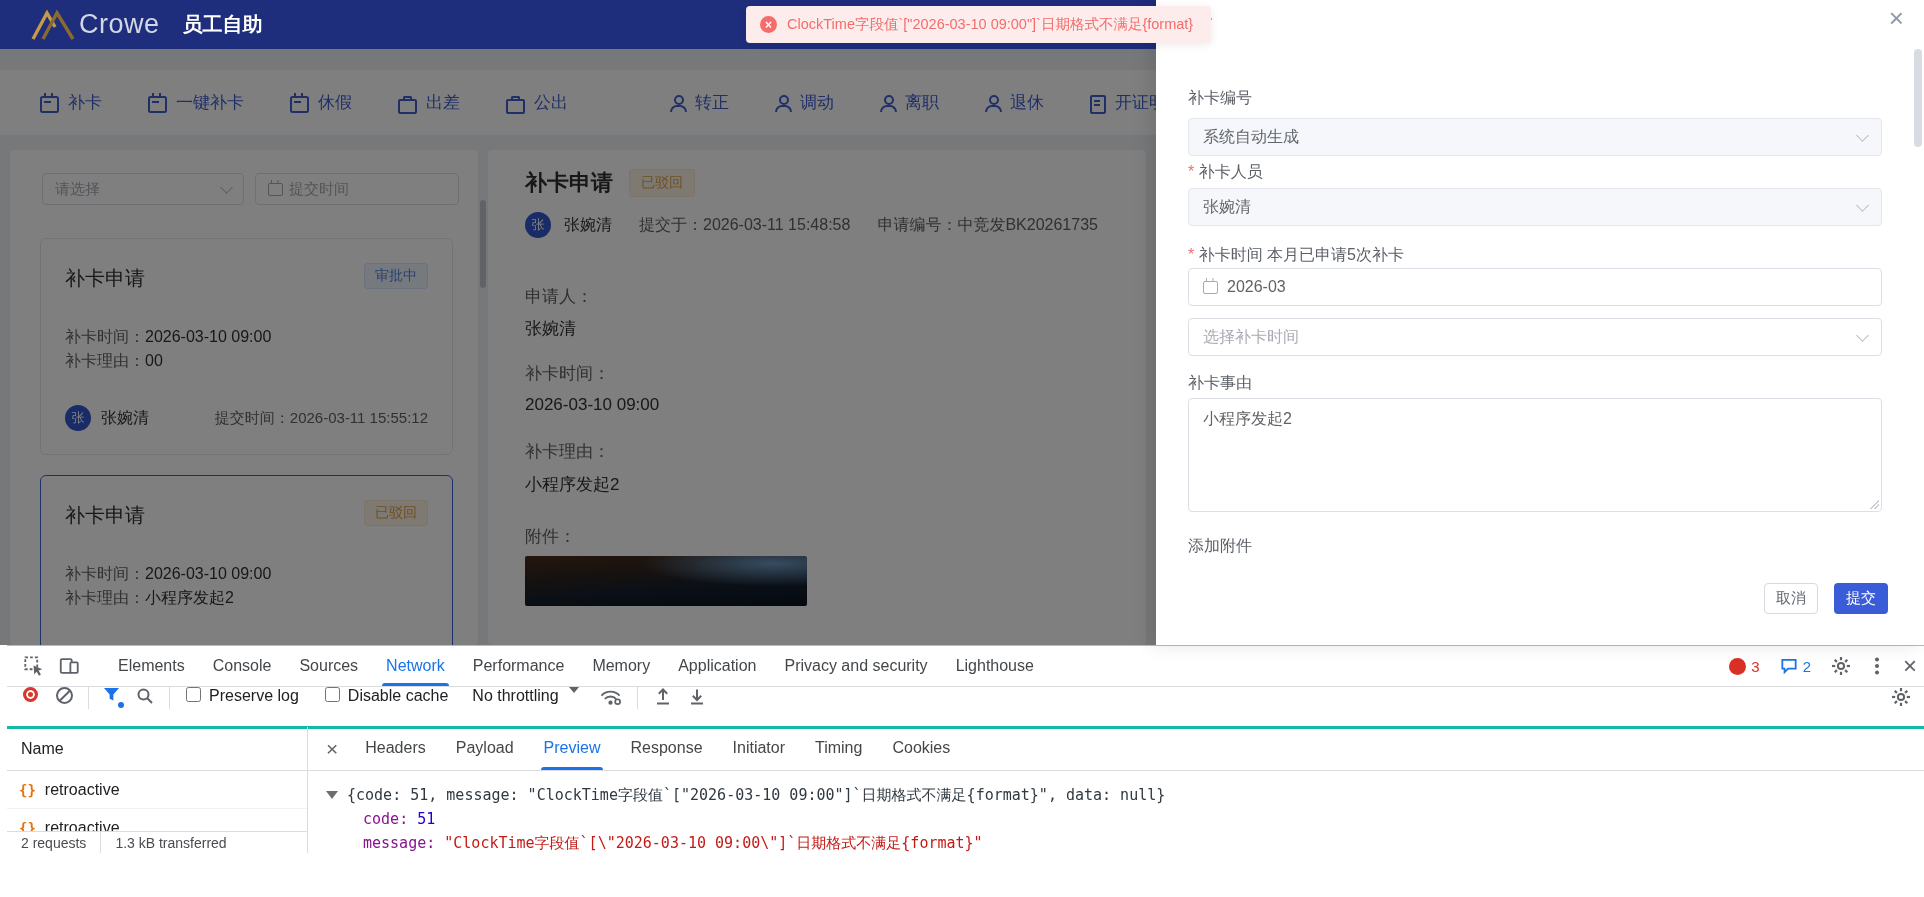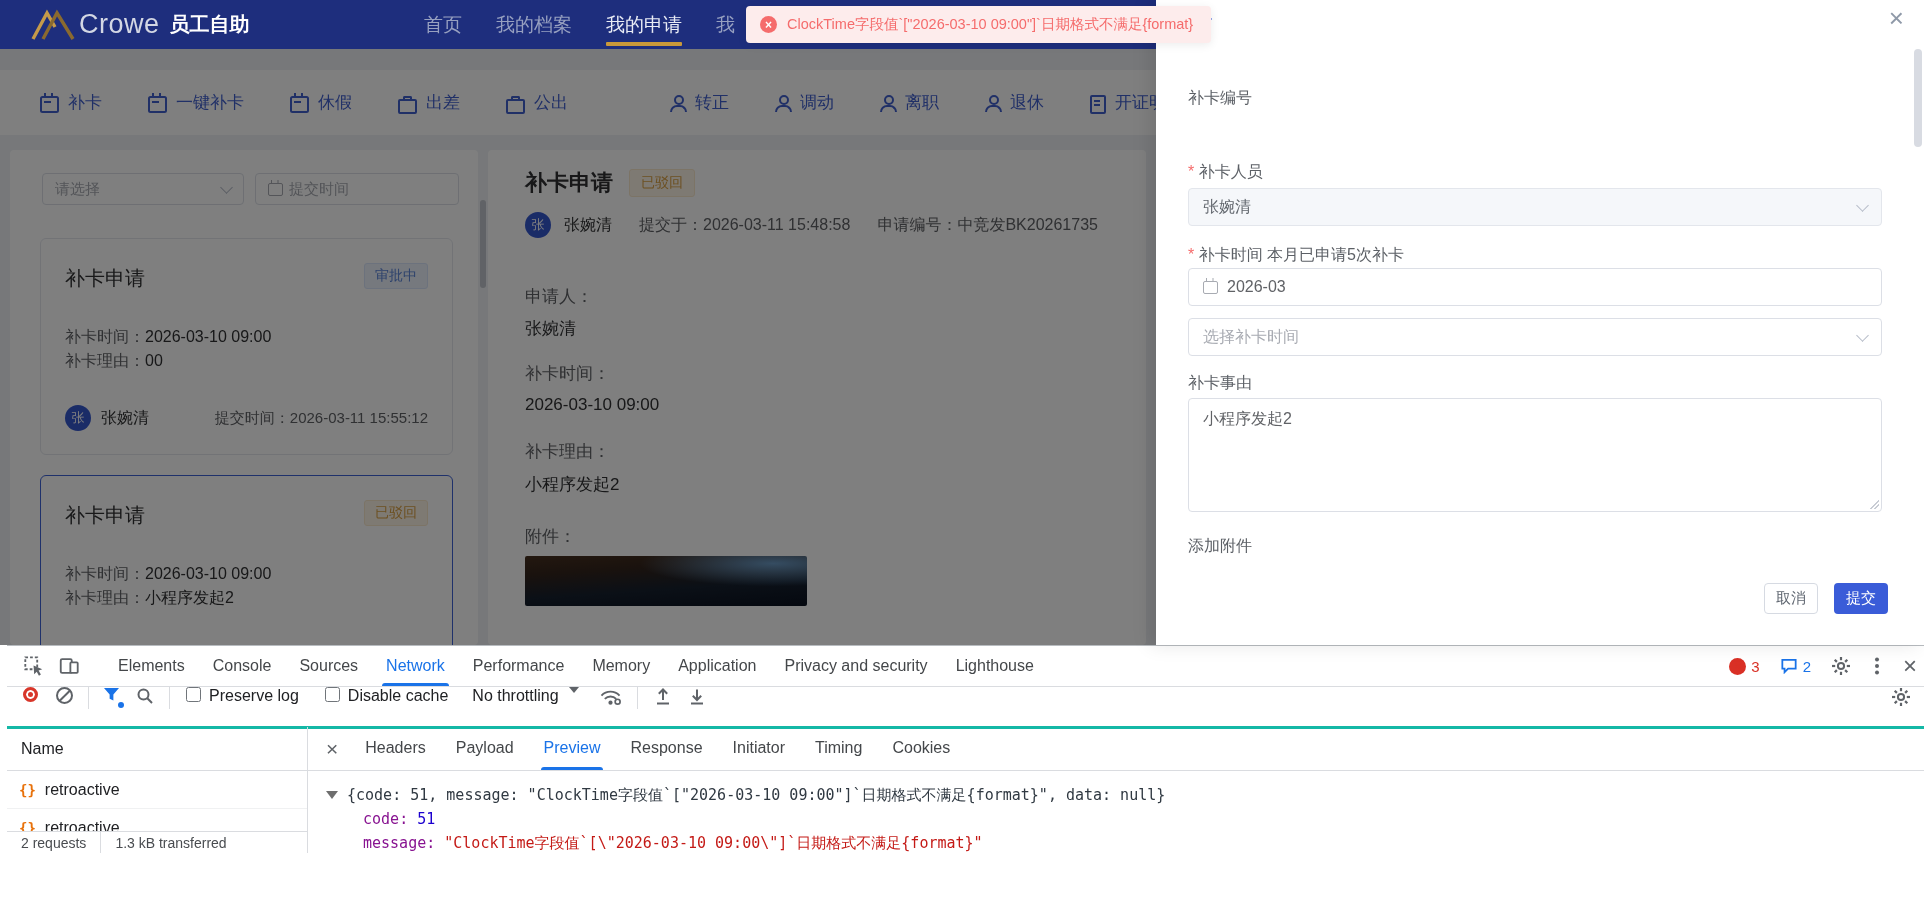--- a/index.html
+++ b/index.html
@@ -2,21 +2,21 @@
 <html><head>
 <meta charset="utf-8">
 <style>
   html,body{margin:0;padding:0}
   body{width:1924px;height:897px;position:relative;overflow:hidden;background:#fff;
        font-family:"Liberation Sans","DejaVu Sans",sans-serif;-webkit-font-smoothing:antialiased}
   
   .navbar{position:absolute;left:0;top:0;width:1924px;height:49px;background:#1e2e7d;z-index:2}
   .brand{position:absolute;left:30px;top:0;height:49px;display:flex;align-items:center}
   .brand-en{color:#d3d7e4;font-size:27px;letter-spacing:.5px;margin-left:3px}
-  .brand-cn{color:#fff;font-size:20px;font-weight:700;margin-left:10px}
+  .brand-cn{color:#fff;font-size:20px;font-weight:700;margin-left:23px}
   .nav-items{position:absolute;left:424px;top:0;height:49px;display:flex;gap:34px;align-items:stretch}
   .nav-item{color:#97a0c0;font-size:19px;line-height:49px;position:relative;cursor:pointer;white-space:nowrap}
   .nav-item.active{color:#e9ecf5}
   .nav-item.active::after{content:"";position:absolute;left:0;right:0;bottom:3px;height:4px;background:#c9983a;border-radius:1px}
   
   .page{position:absolute;left:0;top:49px;width:1924px;height:596px;background:#eef0f4;overflow:hidden}
   .dim{position:absolute;inset:0;background:rgba(0,0,0,.5);z-index:5}
   .app-toolbar{position:absolute;left:0;top:21px;width:1924px;height:65px;background:#fff;display:flex;align-items:center;padding-left:40px;box-sizing:border-box;gap:46px}
   .tb-item{display:flex;align-items:center;gap:9px;color:#4160cf;font-size:17px;cursor:pointer;white-space:nowrap}
   .tb-item.grp{margin-left:56px}
@@ -145,26 +145,20 @@
 
 <div class="navbar">
   <div class="brand">
     <svg width="46" height="34" viewBox="0 0 46 34">
       <path d="M3 31 L17 5 L25 19" stroke="#c59a4a" stroke-width="3.4" fill="none"></path>
       <path d="M13 31 L27 5 L43 31" stroke="#8a6a2f" stroke-width="3.4" fill="none"></path>
     </svg>
     <span class="brand-en">Crowe</span>
     <span class="brand-cn">员工自助</span>
   </div>
-  <div class="nav-items">
-    <div class="nav-item">首页</div>
-    <div class="nav-item">我的档案</div>
-    <div class="nav-item active">我的申请</div>
-    <div class="nav-item">我</div>
-  </div>
 </div>
 
 <div class="page">
 
   <div class="app-toolbar">
     <div class="tb-item">
       <span class="ic ic-cal"></span>
       <span>补卡</span>
     </div>
     <div class="tb-item">
@@ -276,20 +270,24 @@
   </div>
 
   <div class="dim"></div>
 </div>
 
 <div class="drawer">
   <div class="dw-title">补卡</div>
   <div class="dw-close">×</div>
 
   <div class="dw-label" style="top:88px">补卡编号</div>
+  <div class="dw-field dw-sel" style="top:118px">
+    <span>系统自动生成</span>
+    <span class="chv"></span>
+  </div>
 
   <div class="dw-label req" style="top:162px">补卡人员</div>
   <div class="dw-field dw-sel" style="top:188px">
     <span>张婉清</span>
     <span class="chv"></span>
   </div>
 
   <div class="dw-label req" style="top:245px">补卡时间 本月已申请5次补卡</div>
   <div class="dw-field dw-white" style="top:268px">
     <span class="dw-left">

